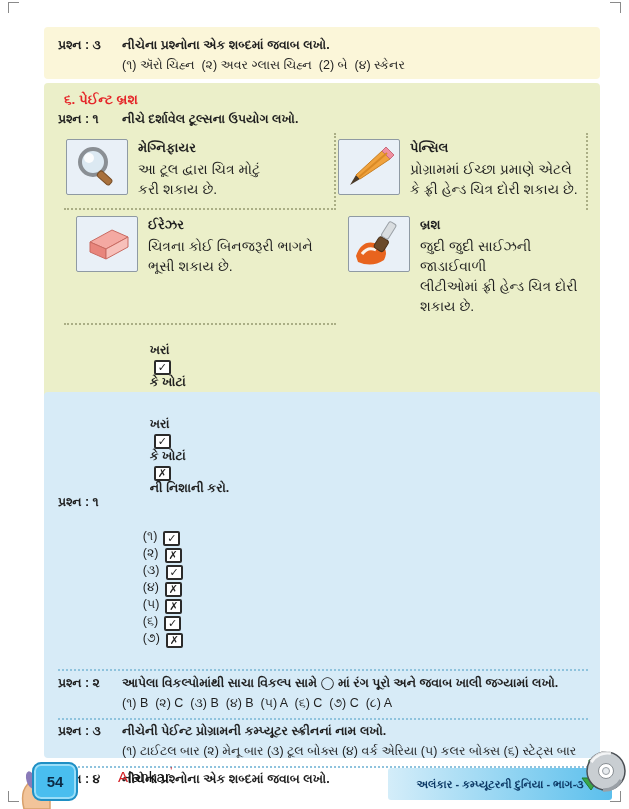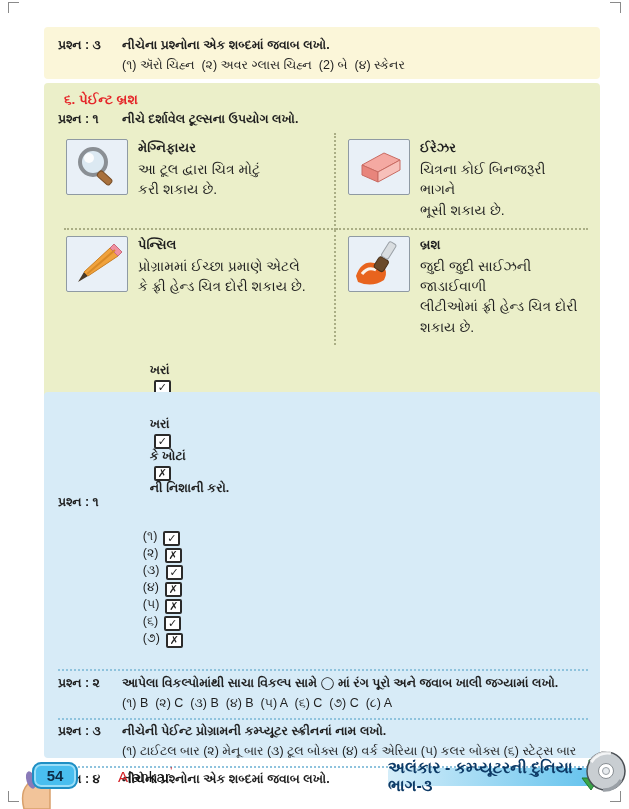--- a/index.html
+++ b/index.html
@@ -44,29 +44,29 @@
     border-radius:2px; display:flex; align-items:center; justify-content:center; }
   .tool-name { font-weight:bold; font-size:13px; margin:1px 0 3px 0; }
   .tool-desc { font-size:14px; line-height:1.45; }
 
   .rev-badge { display:inline-block; padding:3px 20px 4px 20px; border:2px solid #15294d; border-radius:13px;
     background:linear-gradient(#fdfdfd,#cfd3d8 55%,#a9aeb5); color:#15294d; font-weight:bold; font-size:13px;
     margin:1px 0 4px 4px; box-shadow:1px 1px 0 #7c828a; }
 
   
   .footer-hand { position:absolute; left:14px; top:763px; }
-  .page-badge { position:absolute; left:32px; top:762px; width:46px; height:27px; background:#49BEEF;
+  .page-badge { position:absolute; left:32px; top:762px; width:46px; height:39px; background:#49BEEF;
     border:2.5px solid #1f8fc4; border-radius:9px; display:flex; align-items:center; justify-content:center;
     color:#0c2b46; font-weight:bold; font-size:15px; box-shadow:inset 0 0 0 2px #9adef8; }
   .logo { position:absolute; left:94px; top:766px; font-weight:normal; font-size:15px; letter-spacing:0.2px; color:#111;margin-left:24px; }
   .logo .logo-a { color:#D42127; }
   .logo .logo-tick { color:#D42127; font-size:10px; vertical-align:7px; }
-  .footer-strip { position:absolute; left:388px; top:768px; width:224px; height:18px;
+  .footer-strip { position:absolute; left:388px; top:768px; width:224px; height:32px;
     background:linear-gradient(to right,#d4edf9,#7fcdf0 70%,#5bbfec); border-radius:3px;
-    display:flex; align-items:center; justify-content:center; color:#0d3a66; font-weight:bold; font-size:16px; }
+    display:flex; align-items:center; justify-content:center; color:#0d3a66; font-weight:bold; font-size:11px; }
   .cd { position:absolute; right:2px; top:742px; }
 </style>
 </head>
 <body>
 
 <div class="page">
 
   <div class="crop tl"></div>
   <div class="crop tr"></div>
   <div class="crop bl"></div>
@@ -96,47 +96,47 @@
             <circle cx="19" cy="15" r="5" fill="#ffffff" opacity="0.85"></circle>
             <rect x="31" y="27" width="16" height="7" rx="2.5" transform="rotate(42 31 27)" fill="#a9713d" stroke="#7a4e26"></rect>
           </svg>
         </div>
         <div class="tool-info">
           <div class="tool-name">મેગ્નિફાયર</div>
           <div class="tool-desc">આ ટૂલ દ્વારા ચિત્ર મોટું</div>
           <div class="tool-desc">કરી શકાય છે.</div>
         </div>
       </div>
-      <div class="tool-cell tc-r tc-t">
-        <div class="tool-icon-box">
-          <svg width="54" height="48" viewBox="0 0 54 48">
-            <polygon points="10,22 32,10 48,17 26,29" fill="#f4a9a2" stroke="#c96b62"></polygon>
-            <polygon points="10,22 26,29 26,39 10,32" fill="#e8857c" stroke="#c96b62"></polygon>
-            <polygon points="26,29 48,17 48,27 26,39" fill="#f7c0ba" stroke="#c96b62"></polygon>
-          </svg>
-        </div>
-        <div class="tool-info">
-          <div class="tool-name">ઈરેઝર</div>
-          <div class="tool-desc">ચિત્રના કોઈ બિનજરૂરી ભાગને</div>
-          <div class="tool-desc">ભૂસી શકાય છે.</div>
-        </div>
-      </div>
       <div class="tool-cell tc-l">
         <div class="tool-icon-box">
           <svg width="54" height="48" viewBox="0 0 54 48">
             <polygon points="8,42 14,32 18,36" fill="#4a3a28"></polygon>
             <polygon points="14,32 40,8 48,16 18,36" fill="#f0a23c" stroke="#c97f22"></polygon>
             <polygon points="40,8 44,4 52,12 48,16" fill="#f090a0" stroke="#c96b7c"></polygon>
             <line x1="17" y1="34" x2="45" y2="10" stroke="#d98a26" stroke-width="2"></line>
           </svg>
         </div>
         <div class="tool-info">
           <div class="tool-name">પેન્સિલ</div>
           <div class="tool-desc">પ્રોગ્રામમાં ઈચ્છા પ્રમાણે એટલે</div>
           <div class="tool-desc">કે ફ્રી હેન્ડ ચિત્ર દોરી શકાય છે.</div>
+        </div>
+      </div>
+      <div class="tool-cell tc-r tc-t">
+        <div class="tool-icon-box">
+          <svg width="54" height="48" viewBox="0 0 54 48">
+            <polygon points="10,22 32,10 48,17 26,29" fill="#f4a9a2" stroke="#c96b62"></polygon>
+            <polygon points="10,22 26,29 26,39 10,32" fill="#e8857c" stroke="#c96b62"></polygon>
+            <polygon points="26,29 48,17 48,27 26,39" fill="#f7c0ba" stroke="#c96b62"></polygon>
+          </svg>
+        </div>
+        <div class="tool-info">
+          <div class="tool-name">ઈરેઝર</div>
+          <div class="tool-desc">ચિત્રના કોઈ બિનજરૂરી ભાગને</div>
+          <div class="tool-desc">ભૂસી શકાય છે.</div>
         </div>
       </div>
       <div class="tool-cell tc-r">
         <div class="tool-icon-box">
           <svg width="54" height="48" viewBox="0 0 54 48">
             <path d="M4 36 Q10 18 26 24 Q38 28 32 40 Q20 48 6 42 Z" fill="#e8641e"></path>
             <path d="M10 34 Q16 26 24 30" fill="none" stroke="#f9f2ea" stroke-width="3"></path>
             <rect x="24" y="18" width="11" height="13" rx="3" transform="rotate(32 30 24)" fill="#6b4a2a" stroke="#4a3018"></rect>
             <rect x="33" y="2" width="8" height="17" rx="2" transform="rotate(32 37 10)" fill="#d9dde0" stroke="#9aa0a6"></rect>
           </svg>

